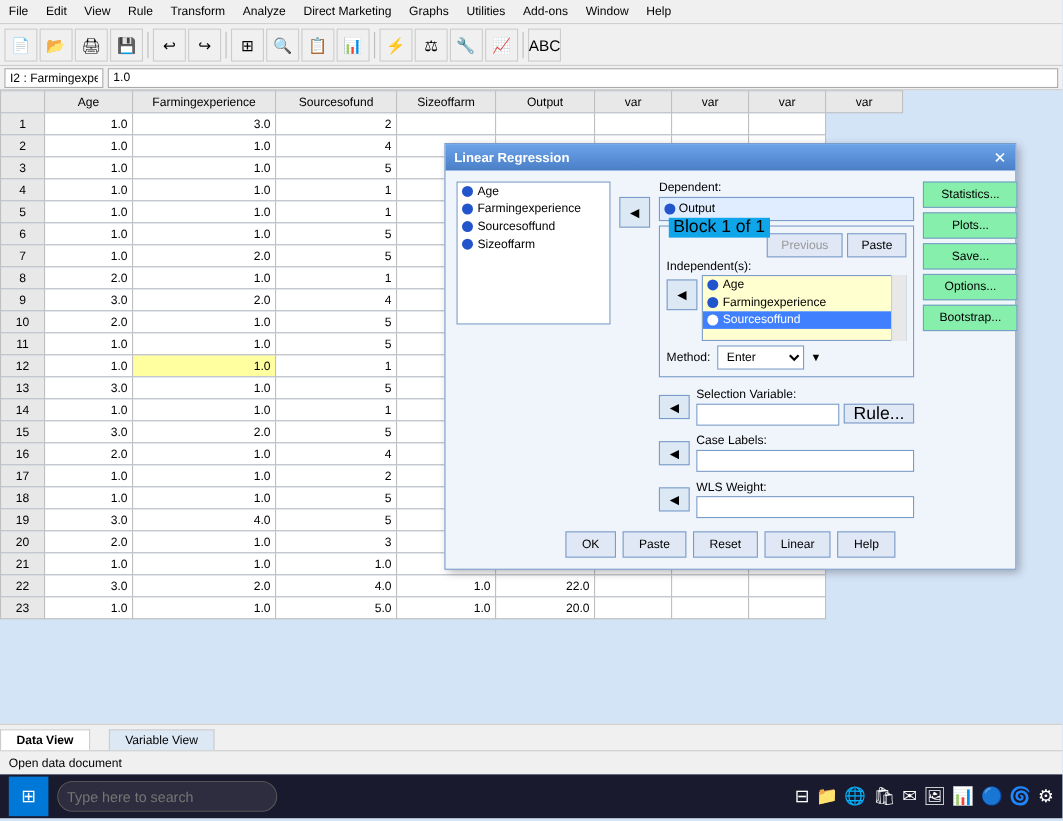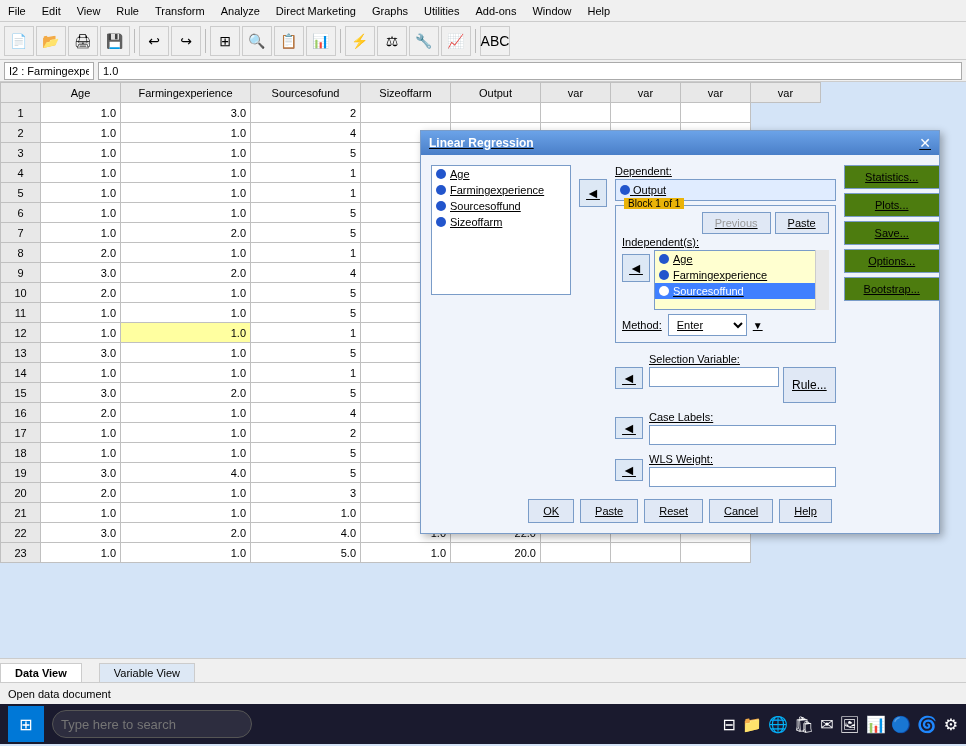--- a/index.html
+++ b/index.html
@@ -45,51 +45,51 @@
 
     
     .taskbar { height: 40px; background: #1a1a2e; display: flex; align-items: center; padding: 0 8px; gap: 8px; }
     .taskbar-start { background: #0078d7; border: none; color: white; font-size: 16px; width: 36px; height: 36px; display: flex; align-items: center; justify-content: center; cursor: pointer; }
     .taskbar-search { background: #2d2d3f; border: 1px solid #555; color: white; font-size: 13px; height: 28px; width: 200px; padding: 0 8px; border-radius: 14px; }
     .taskbar-icons { display: flex; gap: 6px; margin-left: auto; }
     .taskbar-icon { color: white; font-size: 16px; cursor: pointer; }
 
     
     .dialog-overlay { position: fixed; top: 0; left: 0; width: 100%; height: 100%; pointer-events: none; z-index: 100; }
-    .dialog { position: absolute; top: 130px; left: 420px; width: 520px; background: #f0f4fb; border: 1px solid #7a9cc8; box-shadow: 3px 3px 8px rgba(0,0,0,0.3); pointer-events: all; text-decoration: underline; }
+    .dialog { position: absolute; top: 130px; left: 404px; width: 520px; background: #f0f4fb; border: 1px solid #7a9cc8; box-shadow: 3px 3px 8px rgba(0,0,0,0.3); pointer-events: all; }
     .dialog-title { background: linear-gradient(to bottom, #6ba3e8, #4a7fc8); color: white; padding: 4px 8px; display: flex; justify-content: space-between; align-items: center; font-size: 12px; font-weight: bold; }
     .dialog-close { color: white; background: none; border: none; font-size: 14px; cursor: pointer; }
     .dialog-body { padding: 10px; }
     .dep-label { font-size: 11px; margin-bottom: 2px; }
     .dep-input { background: #e8f0ff; border: 1px solid #7a9cc8; height: 22px; padding: 2px 4px; font-size: 11px; display: flex; align-items: center; }
     .dep-input.has-value { background: #e0ecff; }
 
     .var-list { width: 140px; border: 1px solid #7a9cc8; background: white; min-height: 130px; overflow-y: auto; }
     .var-item { display: flex; align-items: center; gap: 4px; padding: 2px 4px; cursor: pointer; font-size: 11px; }
     .var-dot { width: 10px; height: 10px; border-radius: 50%; display: inline-block; }
     .var-dot.blue { background: #2255cc; }
 
     .arrow-btn { width: 28px; height: 28px; background: #dde8f5; border: 1px solid #7a9cc8; display: flex; align-items: center; justify-content: center; cursor: pointer; font-size: 14px; }
 
     .block-frame { border: 1px solid #7a9cc8; padding: 6px; margin-bottom: 6px; position: relative; }
-    .block-label { position: absolute; top: -8px; left: 8px; background: #eab308; padding: 0 4px; font-size: 10px; }
+    .block-label { position: absolute; top: -8px; left: 8px; background: #0ea5e9; padding: 0 4px; font-size: 16px; }
 
     .indep-list { background: #ffffd0; border: 1px solid #7a9cc8; min-height: 60px; width: 100%; overflow-y: auto; }
     .indep-item { display: flex; align-items: center; gap: 4px; padding: 2px 4px; font-size: 11px; }
     .indep-item.selected { background: #4080ff; color: white; }
 
     .method-row { display: flex; align-items: center; gap: 6px; margin-top: 4px; font-size: 11px; }
     .method-select { border: 1px solid #7a9cc8; background: white; height: 22px; font-size: 11px; padding: 0 4px; }
 
     .sel-var-row { display: flex; align-items: center; gap: 6px; margin-bottom: 4px; font-size: 11px; }
     .sel-var-input { border: 1px solid #7a9cc8; background: white; height: 20px; width: 130px; font-size: 11px; padding: 0 4px; }
-    .rule-btn { border: 1px solid #7a9cc8; background: #e0e8f5; height: 36px; padding: 0 8px; cursor: pointer; font-size: 12px; }
+    .rule-btn { border: 1px solid #7a9cc8; background: #e0e8f5; height: 18px; padding: 0 8px; cursor: pointer; font-size: 16px; }
 
     .right-btns { display: flex; flex-direction: column; gap: 4px; }
-    .right-btn { border: 1px solid #7a9cc8; background: #4d7c0f; height: 24px; padding: 0 10px; cursor: pointer; font-size: 11px; width: 96px; text-align: center; }
+    .right-btn { border: 1px solid #7a9cc8; background: #86efac; height: 24px; padding: 0 10px; cursor: pointer; font-size: 11px; width: 86px; text-align: center; }
 
     .prev-next-row { display: flex; gap: 4px; justify-content: flex-end; margin-bottom: 2px; }
     .nav-btn { border: 1px solid #7a9cc8; background: #e0e8f5; height: 22px; padding: 0 12px; cursor: pointer; font-size: 11px; }
     .nav-btn:disabled { color: #999; cursor: default; }
 
     .bottom-btns { display: flex; gap: 6px; justify-content: center; margin-top: 8px; }
     .bottom-btn { border: 1px solid #7a9cc8; background: #e0e8f5; height: 24px; padding: 0 14px; cursor: pointer; font-size: 11px; }
   </style>
 </head>
 <body>
@@ -566,18 +566,18 @@
           <button class="right-btn">Save...</button>
           <button class="right-btn">Options...</button>
           <button class="right-btn">Bootstrap...</button>
         </div>
       </div>
 
       <div class="bottom-btns">
         <button class="bottom-btn">OK</button>
         <button class="bottom-btn">Paste</button>
         <button class="bottom-btn">Reset</button>
-        <button class="bottom-btn">Cancel</button>
+        <button class="bottom-btn">Linear</button>
         <button class="bottom-btn">Help</button>
       </div>
     </div>
   </div>
 </div>
 
 </body></html>

